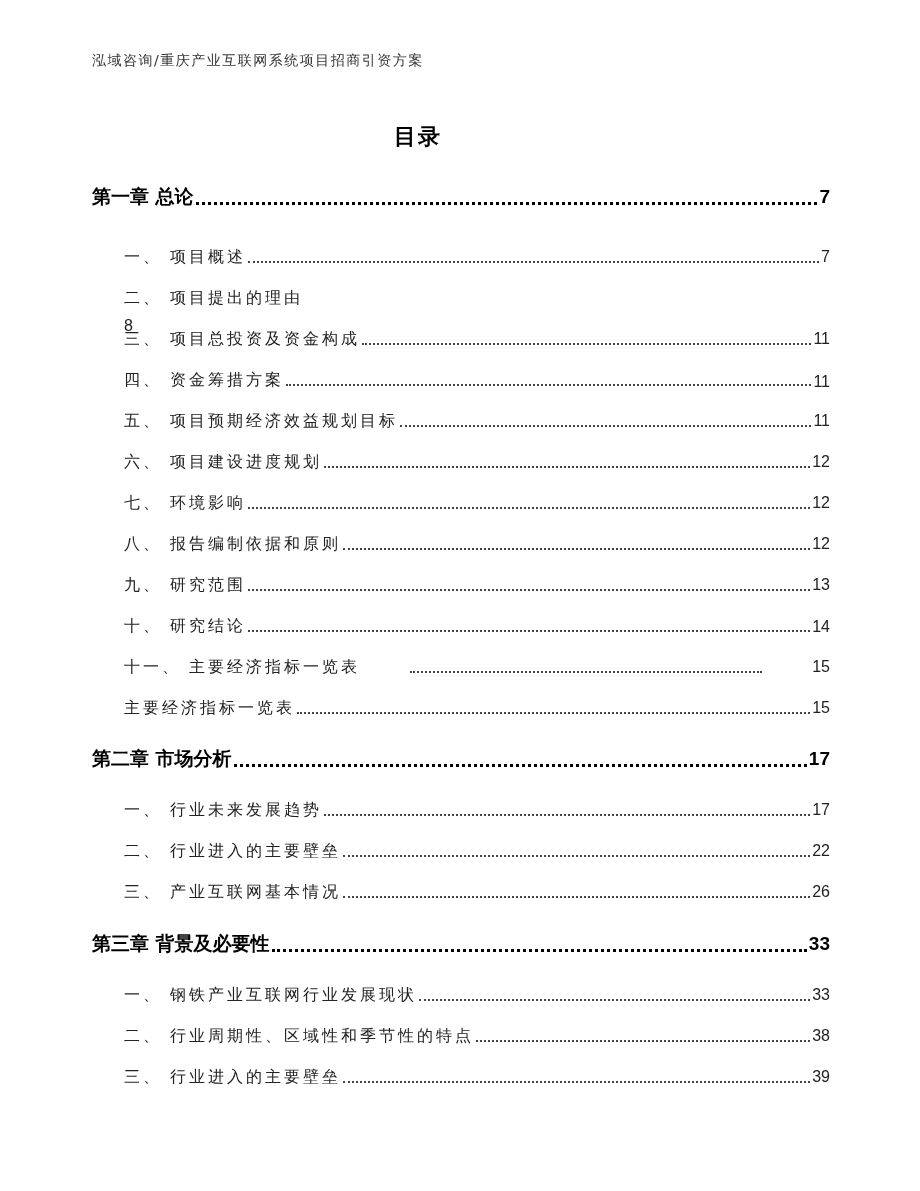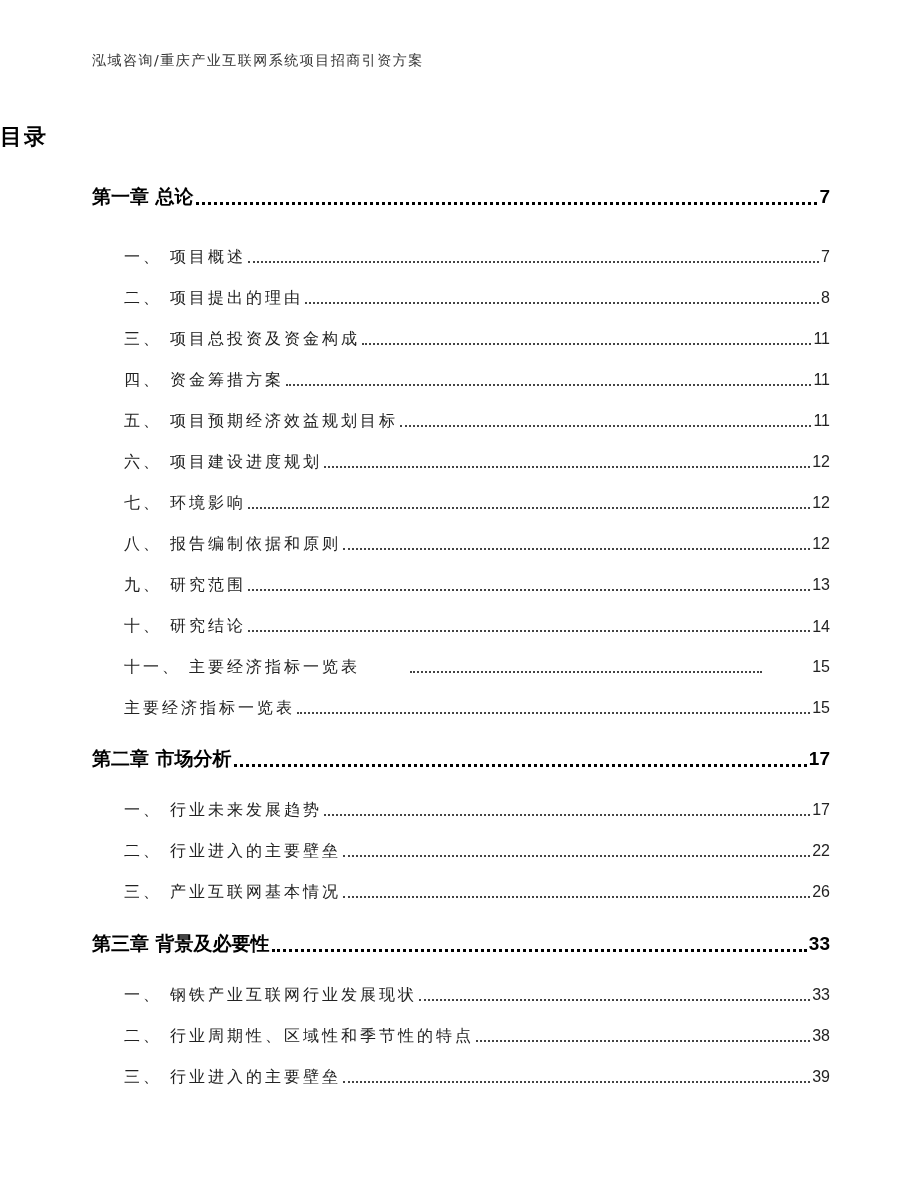--- a/index.html
+++ b/index.html
@@ -7,21 +7,21 @@
     width: 920px; height: 1191px; position: relative; overflow: hidden;
     font-family: "DejaVu Sans", "Liberation Sans", sans-serif;
     color: #000;
   }
   .header {
     position: absolute; left: 92px; top: 52px;
     font-size: 14px; color: #333; letter-spacing: 1.5px;
   }
   .title {
     position: absolute; left: 0; width: 836px; top: 122px;
-    text-align: left; font-size: 22px; font-weight: bold; letter-spacing: 2px;
+    text-align: center; font-size: 22px; font-weight: bold; letter-spacing: 2px;
   }
   .toc { position: absolute; left: 0; top: 0; width: 920px; }
   .entry {
     position: absolute; display: flex; align-items: baseline;
     white-space: nowrap;
   }
   .entry .label { flex: 0 0 auto; }
   .entry .dots {
     flex: 1 1 auto; overflow: hidden; margin: 0 2px;
     border-bottom: 2px dotted #222; height: 1px; align-self: flex-end; margin-bottom: 5px;
@@ -47,31 +47,31 @@
     <div class="entry chapter" style="top: 184px;">
       <span class="label">第一章 总论</span>
       <span class="dots"></span>
       <span class="page">7</span>
     </div>
     <div class="entry section" style="top: 247px;">
       <span class="label">一、 项目概述</span>
       <span class="dots"></span>
       <span class="page">7</span>
     </div>
-    <div class="entry section" style="top: 288px;">
+    <div class="entry section" style="top: 288px; flex-direction: column;">
       <span class="label">二、 项目提出的理由</span>
       <span class="dots"></span>
       <span class="page">8</span>
     </div>
     <div class="entry section" style="top: 329px;">
       <span class="label">三、 项目总投资及资金构成</span>
       <span class="dots"></span>
       <span class="page">11</span>
     </div>
-    <div class="entry section" style="top: 370px;">
+    <div class="entry section" style="top: 370px; align-items: flex-end;">
       <span class="label">四、 资金筹措方案</span>
       <span class="dots"></span>
       <span class="page">11</span>
     </div>
     <div class="entry section" style="top: 411px;">
       <span class="label">五、 项目预期经济效益规划目标</span>
       <span class="dots"></span>
       <span class="page">11</span>
     </div>
     <div class="entry section" style="top: 452px;">

